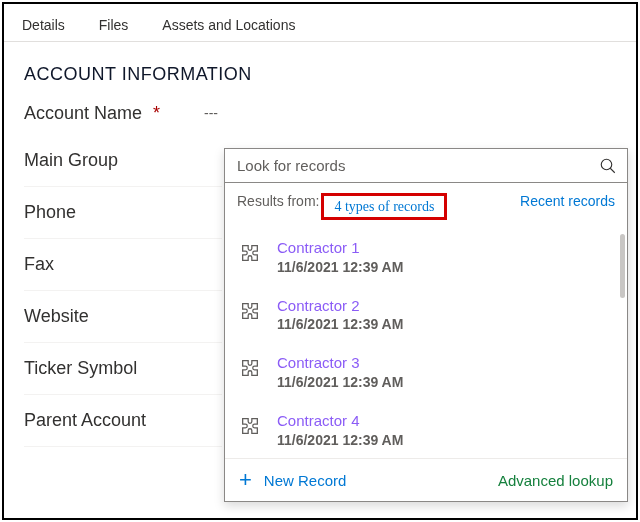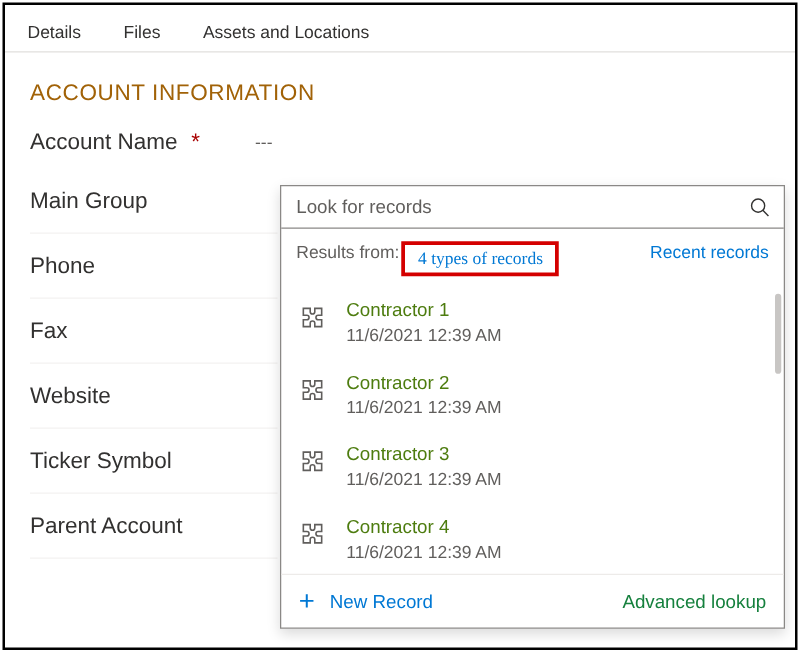--- a/index.html
+++ b/index.html
@@ -43,21 +43,21 @@
     content:"";
     position:absolute;
     left:0; right:0; bottom:-1px;
     height:3px;
     background:#0078d4;
   }
   .section-title {
     font-size: 18px;
     letter-spacing: 0.5px;
     font-weight: 400;
-    color: #a16207;
+    color: #0f172a;
     padding: 22px 0 6px 20px;
   }
   .form-area {
     padding-left: 20px;
   }
   .row {
     display:flex;
     align-items:center;
     min-height: 52px;
     border-bottom: 1px solid #f3f2f1;
@@ -143,22 +143,22 @@
     cursor:pointer;
   }
   .ri-icon {
     width:22px; height:22px;
     flex:0 0 22px;
     margin-right: 16px;
     margin-top: 4px;
     color:#605e5c;
   }
   .ri-main { flex:1; }
-  .ri-title { font-size: 15px; color:#4d7c0f; line-height:1.3;}
-  .ri-sub { font-size: 14px; color:#605e5c; line-height:1.3;}
+  .ri-title { font-size: 15px; color:#8b5cf6; line-height:1.3;}
+  .ri-sub { font-size: 14px; color:#605e5c; line-height:1.3;font-weight:bold;}
   .scroll-thumb {
     position:absolute;
     right:2px; top:6px;
     width:5px; height:64px;
     background:#c8c6c4;
     border-radius:3px;
   }
 
   .footer {
     border-top: 1px solid #edebe9;

